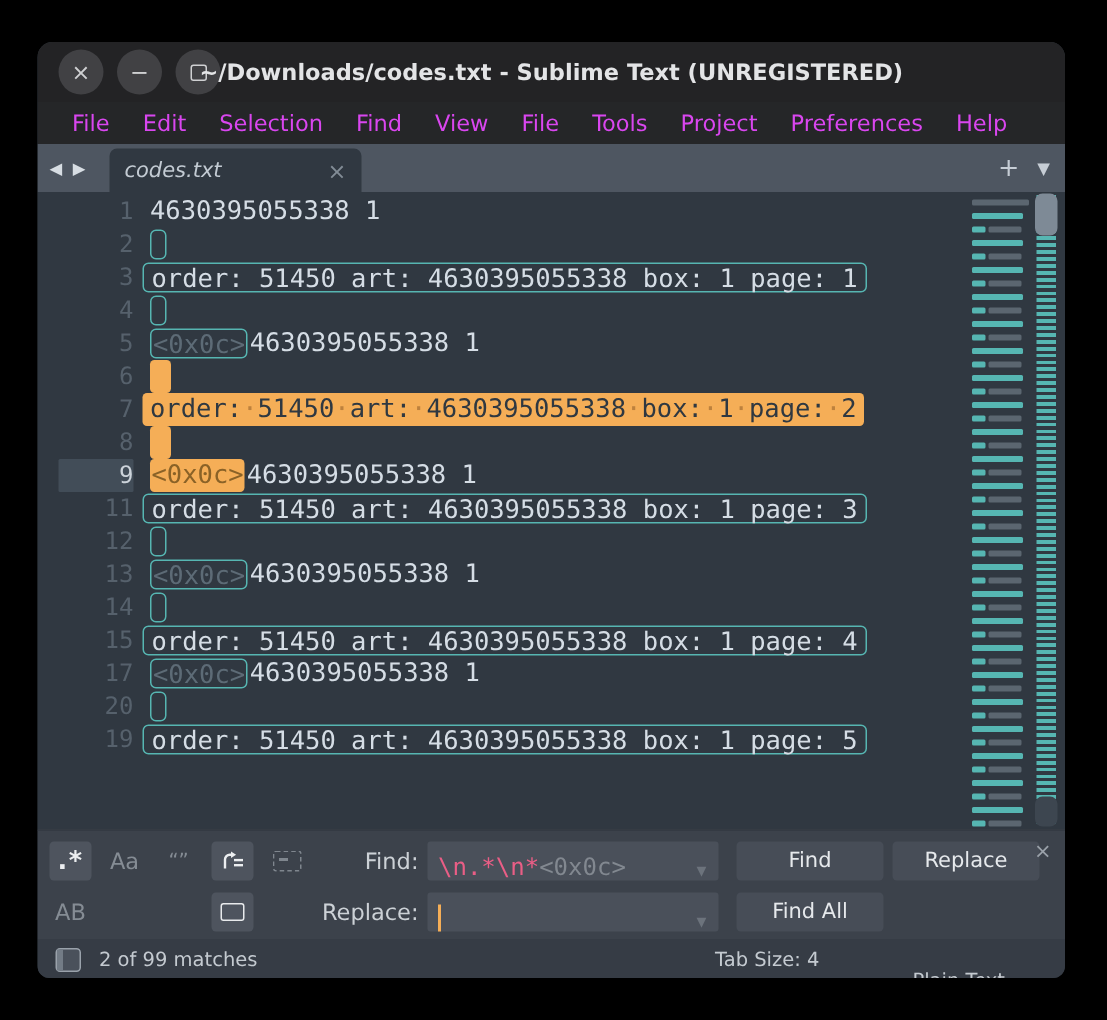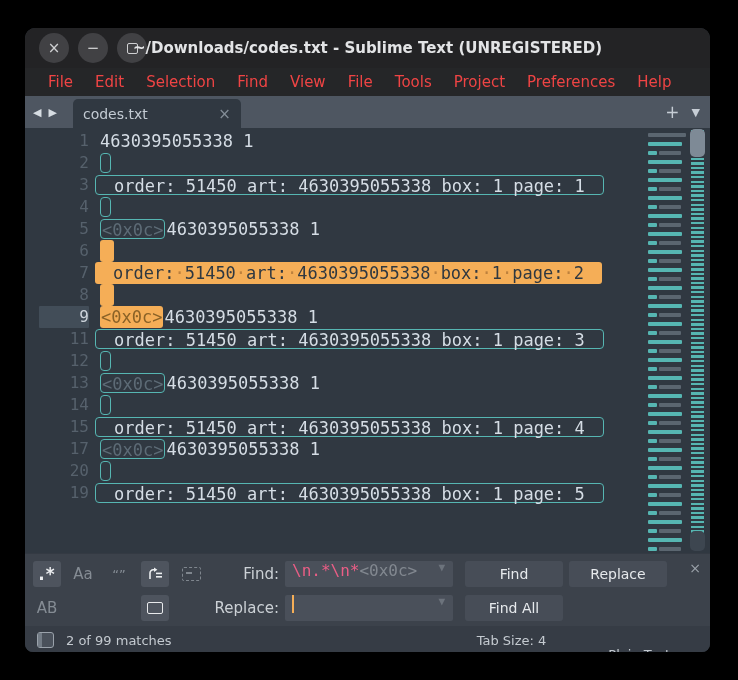--- a/index.html
+++ b/index.html
@@ -9,45 +9,45 @@
   
   .titlebar{height:40px;background:#232325;display:flex;align-items:center;position:relative;}
   .winbtn{width:30px;height:30px;border-radius:50%;background:#414144;display:flex;align-items:center;
     justify-content:center;color:#cfd0d2;font-size:15px;margin-left:9px;cursor:default;}
   .winbtn:first-child{margin-left:14px;}
   .winbtn .sq{width:9px;height:9px;border:1.5px solid #cfd0d2;border-radius:2px;}
   .title{position:absolute;left:0;right:0;text-align:center;color:#e3e4e6;font-weight:bold;
     font-size:15px;pointer-events:none;}
   
   .menubar{height:28px;background:#252628;display:flex;align-items:center;padding-left:12px;gap:0;}
-  .menu-item{color:#ef4444;font-size:15px;padding:0 11px;}
+  .menu-item{color:#d946ef;font-size:15px;padding:0 11px;}
   
   .tabbar{height:32px;background:#4e5661;display:flex;align-items:stretch;position:relative;}
   .tabnav{display:flex;align-items:center;color:#d7dde3;font-size:11px;padding:0 8px;gap:7px;}
   .tab{width:148px;margin-left:8px;background:#303841;border-radius:5px 5px 0 0;display:flex;
-    align-items:center;padding:0 10px;margin-top:3px;}
+    align-items:center;padding:0 10px;margin-top:3px;font-style:italic;}
   .tab-label{color:#c3cbd3;font-size:14px;flex:1;}
   .tab-close{color:#828c96;font-size:15px;}
   .tabbar-right{position:absolute;right:10px;top:0;bottom:0;display:flex;align-items:center;gap:12px;
     color:#c6cdd5;font-size:14px;}
   
   .editor{position:relative;height:425px;background:#303841;overflow:hidden;}
   .lines{position:absolute;left:0;top:2px;right:62px;
     font-family:"DejaVu Sans Mono","Liberation Mono",monospace;font-size:17px;}
   .line{display:flex;height:22px;align-items:center;}
   .num{width:50px;margin-left:14px;text-align:right;color:#56616c;font-size:16px;flex:0 0 auto;
     height:22px;line-height:22px;border-radius:1px;}
   .num.active{background:#424d58;color:#ccd3da;}
   .content{margin-left:11px;white-space:pre;color:#d5dde5;display:flex;align-items:center;height:22px;}
   .code-text{color:#d5dde5;}
   .match-outline{border:1px solid #56b6b2;border-radius:4px;}
   .sel-fill{background:#f5ae57;border-radius:3px;}
   .gapbox{display:inline-block;width:11px;height:20px;box-sizing:border-box;}
   .gapbox.sel-fill{width:14px;height:22px;}
-  .linebox{display:inline-block;padding:0 18px;margin-left:-5px;height:20px;line-height:20px;box-sizing:border-box;}
+  .linebox{display:inline-block;padding:0 5px;margin-left:-5px;height:20px;line-height:20px;box-sizing:border-box;}
   .linebox.sel-fill{height:22px;line-height:22px;color:#2f3841;}
   .wsdot{color:#bd813d;}
   .ffbox{display:inline-block;padding:0 1px;margin-right:1px;height:20px;line-height:20px;box-sizing:border-box;}
   .ff{color:#5d6b76;}
   .ffbox.sel-fill{color:#8a6227;height:22px;line-height:22px;}
   
   .minimap{position:absolute;top:2px;bottom:0;right:24px;width:38px;}
   .mm-row{height:9px;display:flex;align-items:center;gap:2px;}
   .mm-teal{height:4px;background:#56b6b2;border-radius:1px;}
   .mm-gray{height:4px;background:#5b6670;border-radius:1px;}
@@ -61,22 +61,22 @@
   .fp-row.r1{top:6px;} .fp-row.r2{top:40px;}
   .toggle{width:28px;height:26px;display:flex;align-items:center;justify-content:center;
     color:#858c94;border-radius:3px;margin-right:8px;font-size:15px;}
   .toggle.on{background:#4e545e;color:#eceef0;}
   .toggle.regex{font-size:17px;font-weight:bold;letter-spacing:1px;}
   .toggle.spacer{visibility:hidden;}
   .insel-icon{width:17px;height:12px;border:1px dashed #7f868e;border-radius:2px;position:relative;}
   .insel-icon:after{content:"";position:absolute;left:3px;top:4px;width:6px;height:2px;background:#7f868e;}
   .hlm-icon{width:14px;height:10px;border:1.5px solid #e8eaec;border-radius:2px;}
   .fp-label{width:66px;text-align:right;color:#ccd1d6;font-size:15px;margin-right:6px;}
-  .fp-input{width:168px;height:26px;background:#4a505a;border-radius:2px;position:relative;
-    display:flex;align-items:flex-start;padding-left:7px;box-sizing:border-box;
+  .fp-input{width:194px;height:26px;background:#4a505a;border-radius:2px;position:relative;
+    display:flex;align-items:flex-end;padding-left:7px;box-sizing:border-box;
     font-family:"DejaVu Sans Mono","Liberation Mono",monospace;font-size:16px;}
   .seg-regex{color:#ea5e86;} .seg-dim{color:#828890;}
   .dd-arrow{position:absolute;right:8px;color:#6c737c;font-size:11px;}
   .caret{width:2px;height:18px;background:#f5ae57;}
   .fp-btn{width:98px;height:26px;background:#474d57;border-radius:3px;color:#e6e9ec;font-size:14px;
     display:flex;align-items:center;justify-content:center;margin-left:6px;}
   .fp-btn.first{margin-left:12px;}
   .fp-close{position:absolute;top:6px;right:9px;color:#9aa1a9;font-size:14px;}
   
   .statusbar{height:28px;background:#363c45;display:flex;align-items:center;padding:0 12px;

